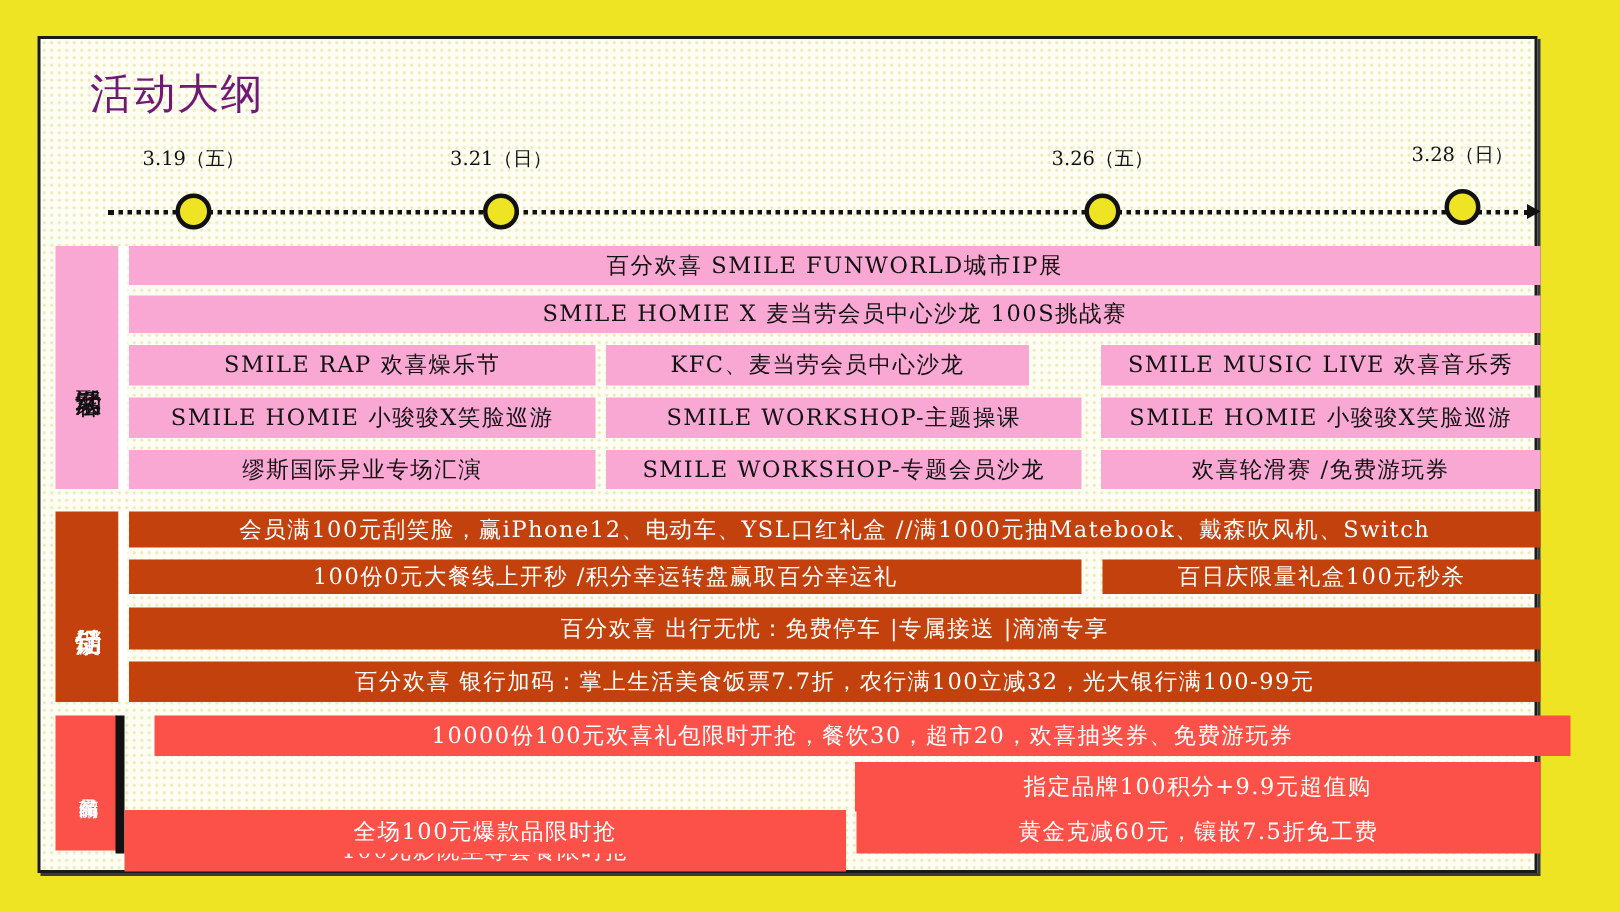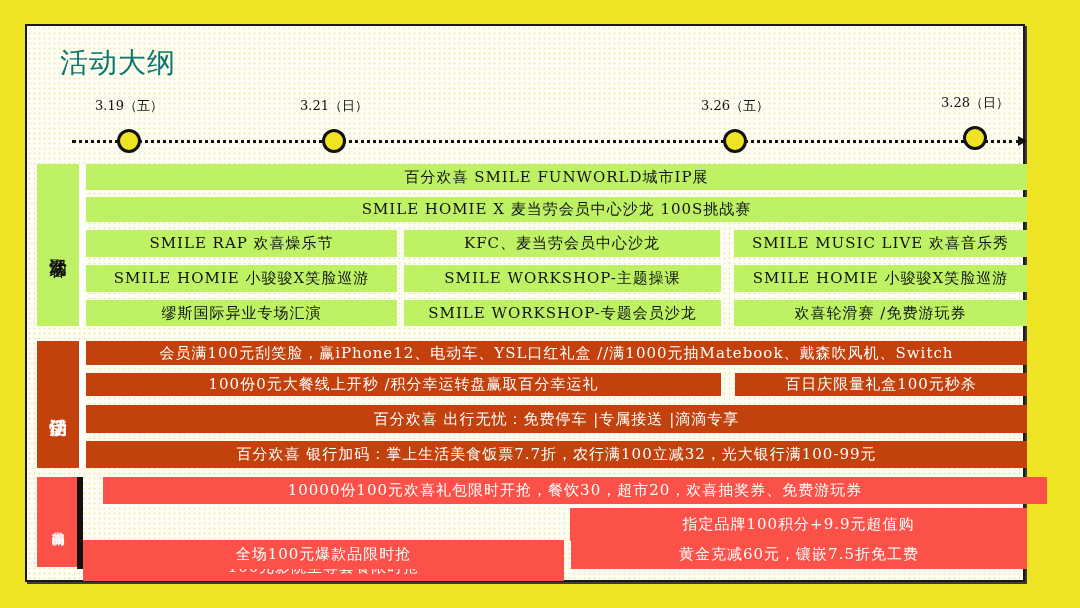--- a/index.html
+++ b/index.html
@@ -13,21 +13,21 @@
       position: absolute; left: 25px; top: 24px; width: 1000px; height: 558px;
       background-color: #fdfdf3;
       background-image: radial-gradient(#ebe9b4 0.9px, transparent 1.1px);
       background-size: 5px 5px;
       border: 2px solid #1a1a1a;
       box-shadow: 2px 2px 0 #3a3a3a;
       box-sizing: border-box;
     }
     .title {
       position: absolute; left: 60px; top: 44px;
-      font-size: 28px; color: #0f766e; letter-spacing: 1px;
+      font-size: 28px; color: #701a75; letter-spacing: 1px;
       font-family: "DejaVu Sans", "Liberation Sans", sans-serif;
     }
     .timeline-line {
       position: absolute; left: 72px; top: 140px; width: 948px; height: 0;
       border-top: 3px dotted #111;
     }
     .timeline-arrow {
       position: absolute; left: 1018px; top: 136px; width: 0; height: 0;
       border-top: 5px solid transparent; border-bottom: 5px solid transparent;
       border-left: 9px solid #111;
@@ -43,21 +43,21 @@
     }
     .section-label {
       position: absolute; display: flex; align-items: center; justify-content: center;
       writing-mode: vertical-rl; text-orientation: upright;
       box-sizing: border-box;
     }
     .bar {
       position: absolute; display: flex; align-items: center; justify-content: center;
       white-space: nowrap; box-sizing: border-box; letter-spacing: 1px;
     }
-    .yellow { background: #bef264; color: #111; font-size: 15px; }
+    .yellow { background: #f9a8d4; color: #111; font-size: 15px; }
     .blue { background: #c2410c; color: #fff; font-size: 15px; }
     .red { background: #fc5148; color: #fff; font-size: 15px; }
     .v-sep { position: absolute; background: #fff; }
     .v-sep-black { position: absolute; background: #111; }
   </style>
 </head>
 <body>
 
 <div class="card"></div>
 
@@ -83,21 +83,21 @@
   <div class="dot"></div>
 </div>
 
 <div class="section-label yellow" style="left:37px;top:164px;width:42px;height:162px;font-size:18px;">聚客活动</div>
 <div class="v-sep" style="left:79px;top:164px;width:6px;height:162px;"></div>
 
 <div class="bar yellow" style="left:86px;top:164px;width:941px;height:26px;">百分欢喜 SMILE FUNWORLD城市IP展</div>
 <div class="bar yellow" style="left:86px;top:197px;width:941px;height:25px;">SMILE HOMIE X 麦当劳会员中心沙龙 100S挑战赛</div>
 
 <div class="bar yellow" style="left:86px;top:230px;width:311px;height:27px;">SMILE RAP 欢喜燥乐节</div>
-<div class="bar yellow" style="left:404px;top:230px;width:316px;height:27px;">KFC、麦当劳会员中心沙龙</div>
+<div class="bar yellow" style="left:404px;top:230px;width:282px;height:27px;">KFC、麦当劳会员中心沙龙</div>
 <div class="bar yellow" style="left:734px;top:230px;width:293px;height:27px;">SMILE MUSIC LIVE 欢喜音乐秀</div>
 
 <div class="bar yellow" style="left:86px;top:265px;width:311px;height:27px;">SMILE HOMIE 小骏骏X笑脸巡游</div>
 <div class="bar yellow" style="left:404px;top:265px;width:317px;height:27px;">SMILE WORKSHOP-主题操课</div>
 <div class="bar yellow" style="left:734px;top:265px;width:293px;height:27px;">SMILE HOMIE 小骏骏X笑脸巡游</div>
 
 <div class="bar yellow" style="left:86px;top:300px;width:311px;height:26px;">缪斯国际异业专场汇演</div>
 <div class="bar yellow" style="left:404px;top:300px;width:317px;height:26px;text-align:center;">SMILE WORKSHOP-专题会员沙龙</div>
 <div class="bar yellow" style="left:734px;top:300px;width:293px;height:26px;">欢喜轮滑赛 /免费游玩券</div>
 

